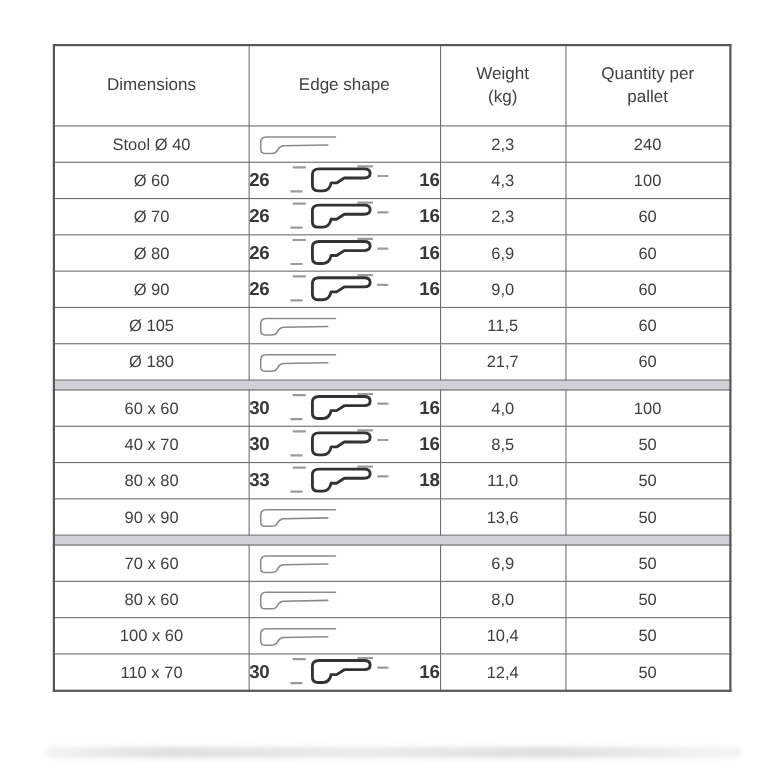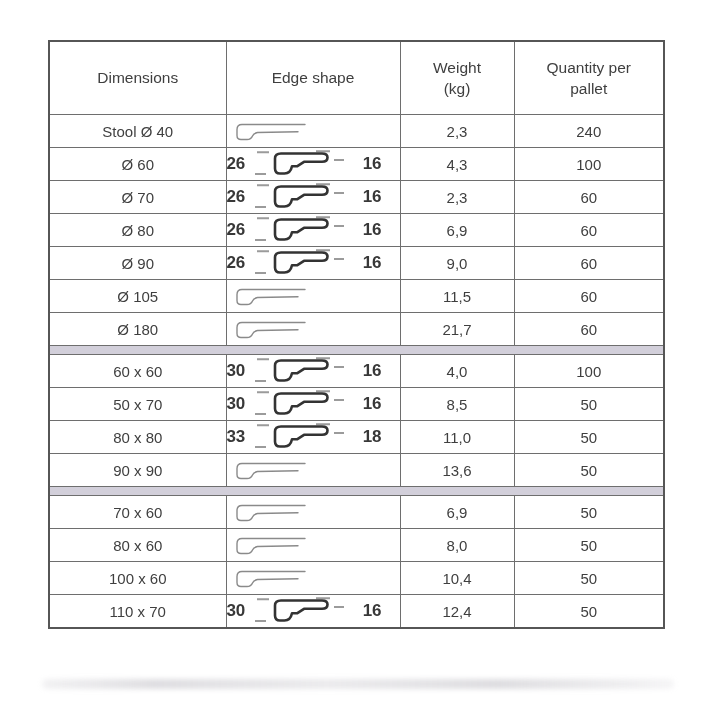--- a/index.html
+++ b/index.html
@@ -40,21 +40,21 @@
     font-size:15px;
   }
   .spec tr.band td{
     height:8px;
     background:var(--band);
     border-left:none;border-right:none;
   }
   .hdr-line{display:block;}
   .hdr-line:empty{display:none;}
   .edge-flex{
-    display:flex;align-items:center;justify-content:flex-start;gap:9px;
+    display:flex;align-items:center;justify-content:space-between;gap:9px;
     height:100%;
   }
   .pnum{
     font-weight:700;font-size:17px;color:#383838;letter-spacing:-0.3px;
   }
   .profile-svg{display:block;}
   .artifact{
     position:absolute;left:42px;top:679px;width:632px;height:10px;
     background:linear-gradient(90deg,
       rgba(185,183,190,0.18), rgba(178,176,184,0.42) 18%,
@@ -203,21 +203,21 @@
     <path d="M3 3.2 L15 3.2 M1 25 L12 25 M62 2.2 L76 2.2 M80 11 L90 11" stroke="#9b9b9b" stroke-width="2" stroke-linecap="butt"></path>
     <path d="M27 4.5 L68 4.5 Q73.5 4.5 73.5 8.5 Q73.5 12.8 68 12.8 L50 12.8 L43 17.3 L38 17.3 Q36.5 24.5 30.5 24.5 L26 24.5 Q21 24.5 21 19.5 L21 9.5 Q21 4.5 27 4.5 Z" stroke="#333333" stroke-width="2.6" stroke-linejoin="round" fill="none"></path>
   </svg>
             <span class="pnum">16</span>
           </div>
         </td>
         <td>4,0</td>
         <td>100</td>
       </tr>
       <tr>
-        <td>50 x 70</td>
+        <td>40 x 70</td>
         <td>
           <div class="edge-flex">
             <span class="pnum">30</span>
             <svg class="profile-svg" width="100" height="30" viewBox="0 0 100 30" fill="none">
     <path d="M3 3.2 L15 3.2 M1 25 L12 25 M62 2.2 L76 2.2 M80 11 L90 11" stroke="#9b9b9b" stroke-width="2" stroke-linecap="butt"></path>
     <path d="M27 4.5 L68 4.5 Q73.5 4.5 73.5 8.5 Q73.5 12.8 68 12.8 L50 12.8 L43 17.3 L38 17.3 Q36.5 24.5 30.5 24.5 L26 24.5 Q21 24.5 21 19.5 L21 9.5 Q21 4.5 27 4.5 Z" stroke="#333333" stroke-width="2.6" stroke-linejoin="round" fill="none"></path>
   </svg>
             <span class="pnum">16</span>
           </div>
         </td>

